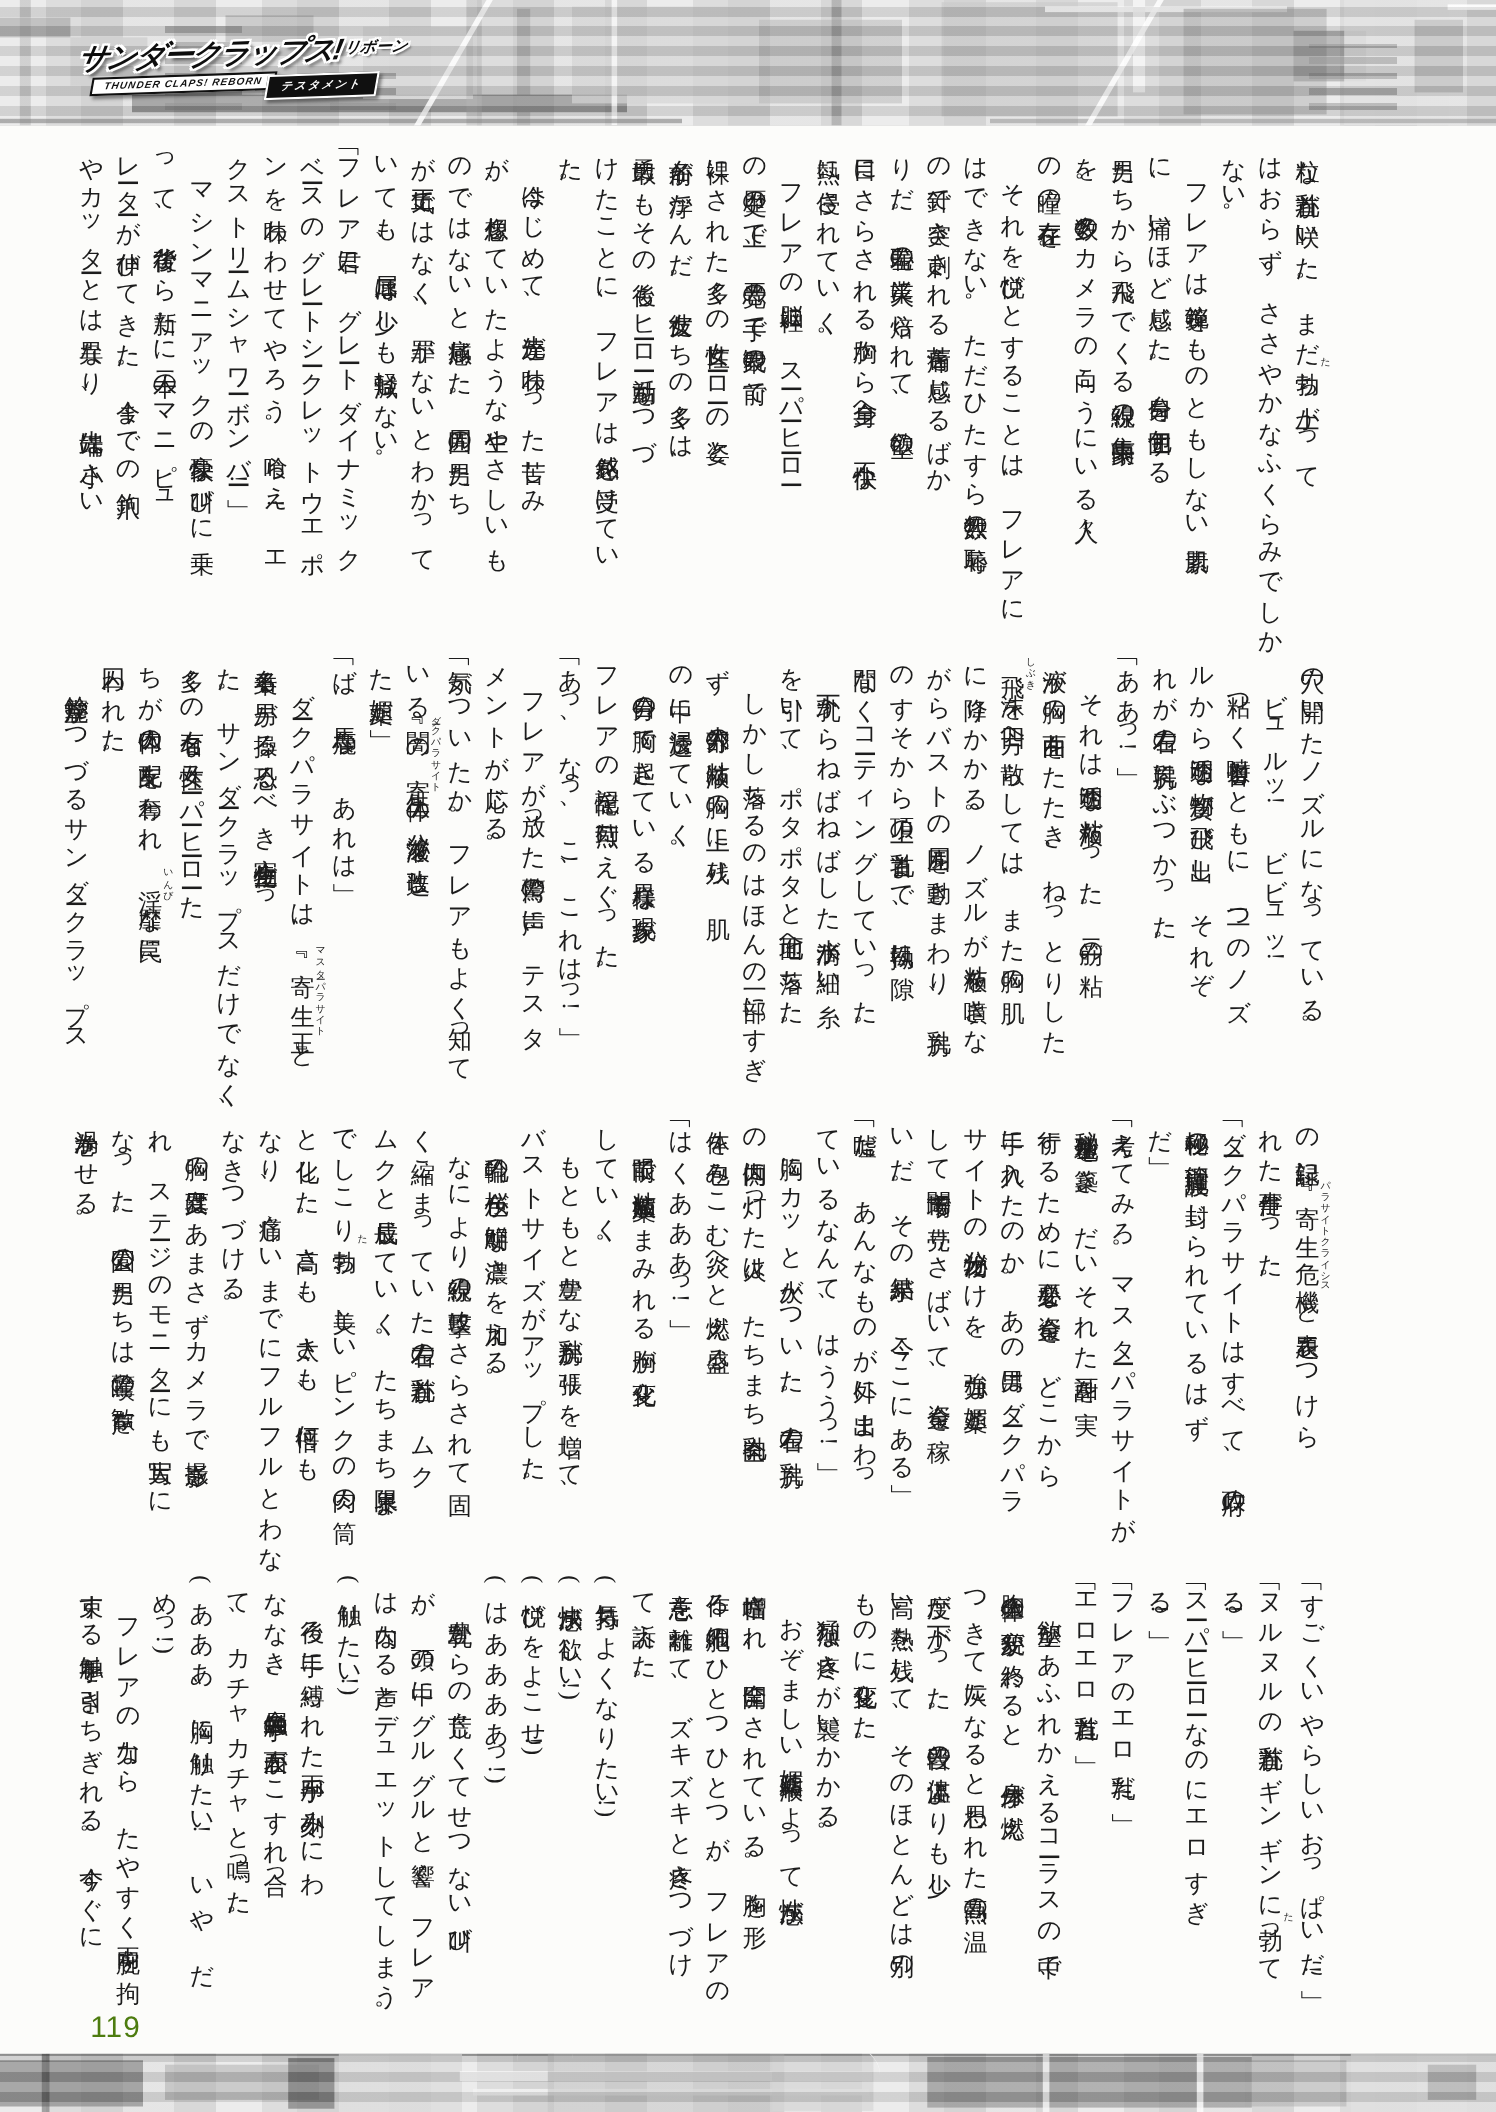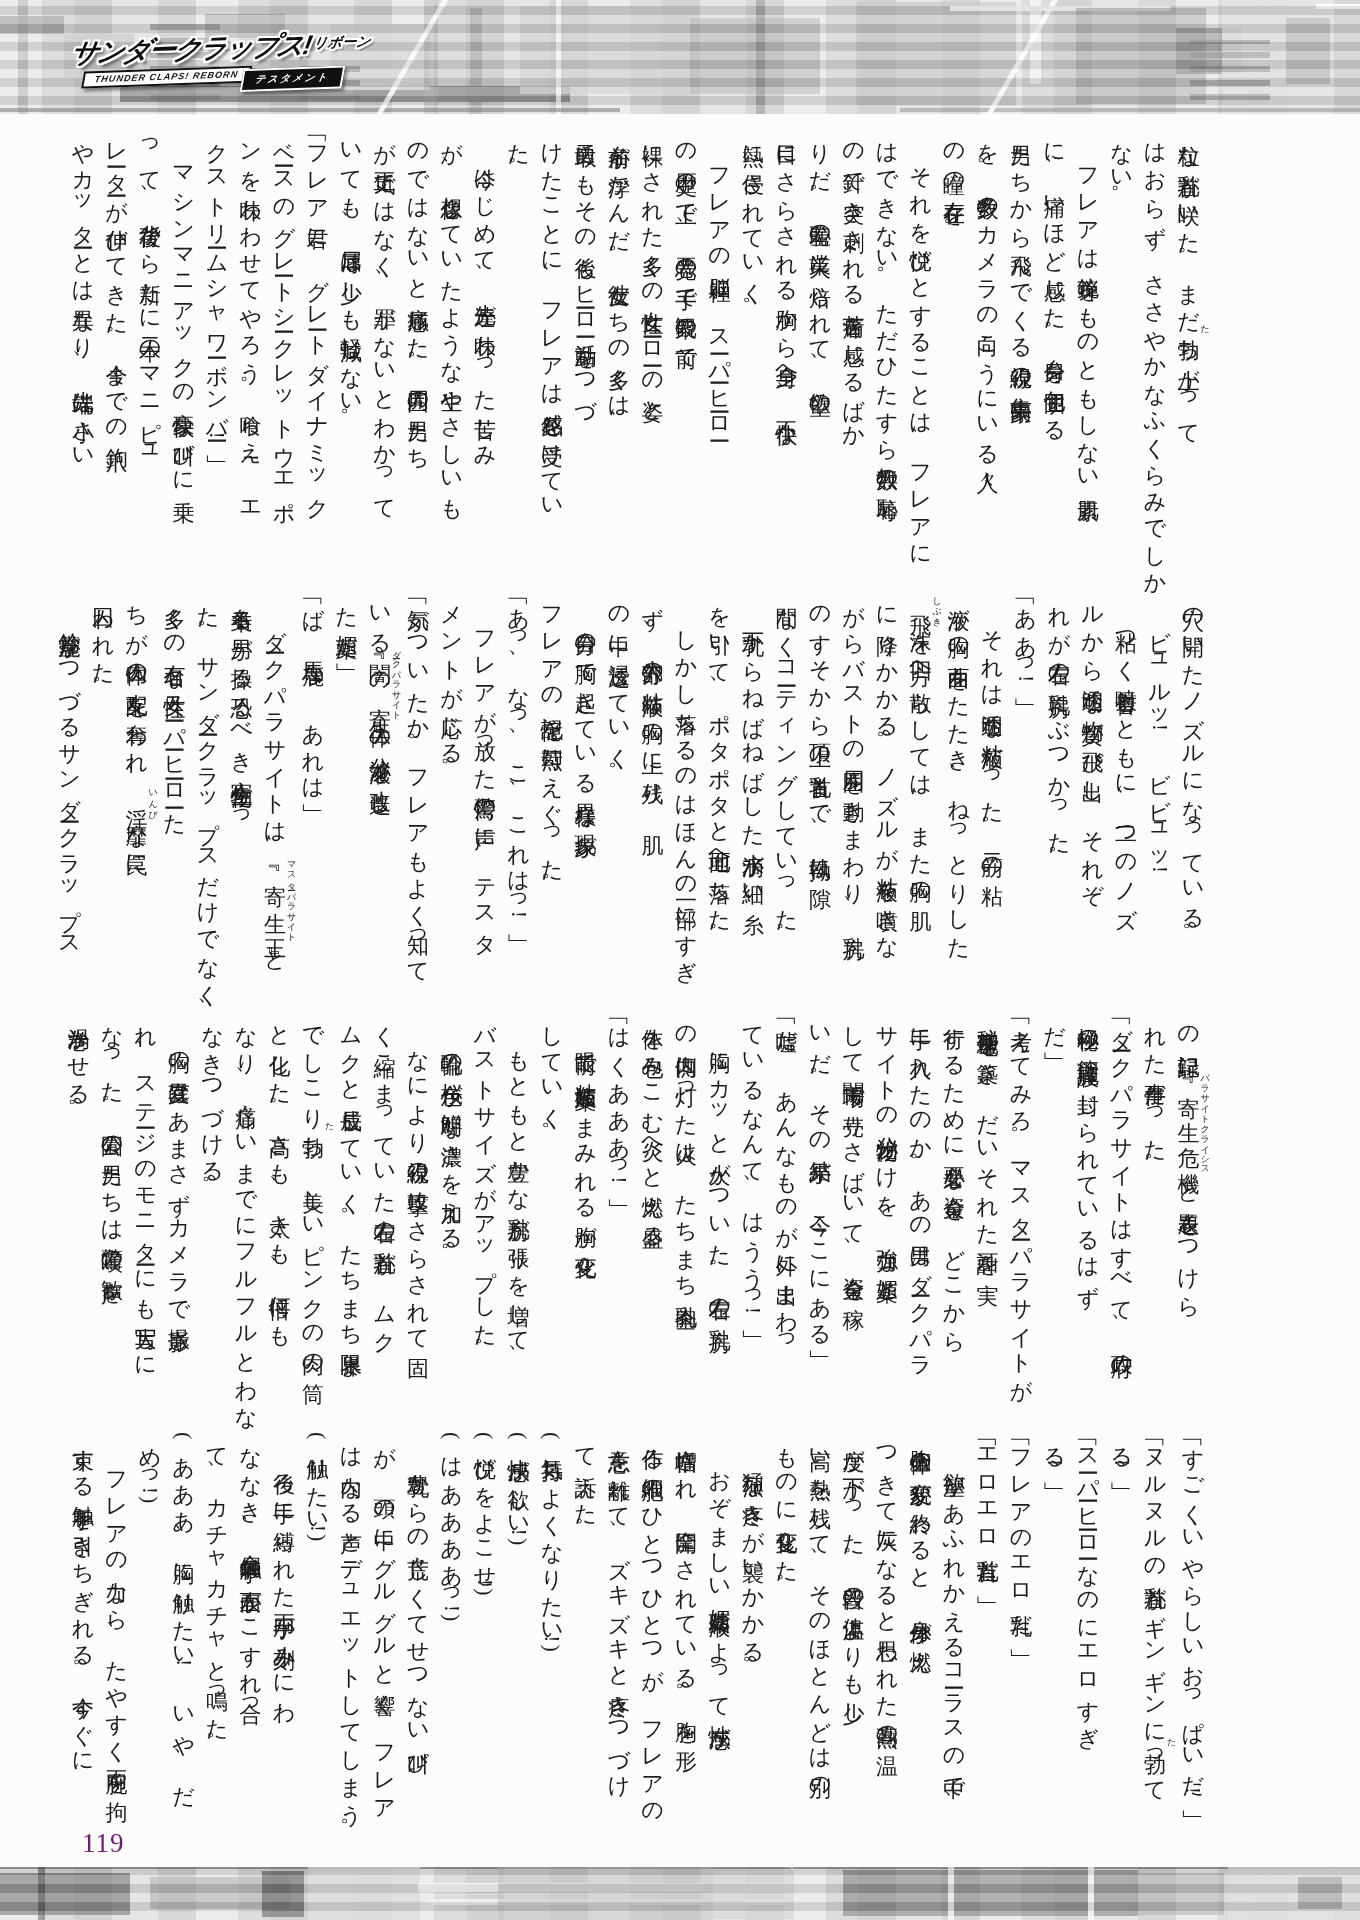--- a/index.html
+++ b/index.html
@@ -106,22 +106,22 @@
   .band p.col.indent { text-indent: 24px; }
   ruby { ruby-position: over; }
   rt {
     font-size: 9px;
     letter-spacing: 0;
     font-family: "Liberation Serif", "DejaVu Serif", serif;
   }
   
   #page-num {
     position: absolute; left: 82px; top: 1828px;
-    font-family: Liberation Serif, serif;
-    font-size: 27px; color: #701a75; letter-spacing: 1px;
+    font-family: Liberation Sans, sans-serif;
+    font-size: 27px; color: #4d7c0f; letter-spacing: 1px;
   }
 </style>
 </head>
 <body>
 
 <div id="deco-top" class="glitch-strip">
     <div class="g" style="left: 0px; top: 16px; width: 64px; height: 18px; background: rgb(107, 107, 107); opacity: 0.45;"></div>
     <div class="g" style="left: 18px; top: 0px; width: 10px; height: 114px; background: rgb(138, 138, 138); opacity: 0.4;"></div>
     <div class="g" style="left: 64px; top: 34px; width: 70px; height: 44px; background: rgb(194, 194, 194); opacity: 0.85;"></div>
     <div class="g" style="left: 120px; top: 86px; width: 450px; height: 16px; background: rgb(58, 58, 58); opacity: 0.5;"></div>

